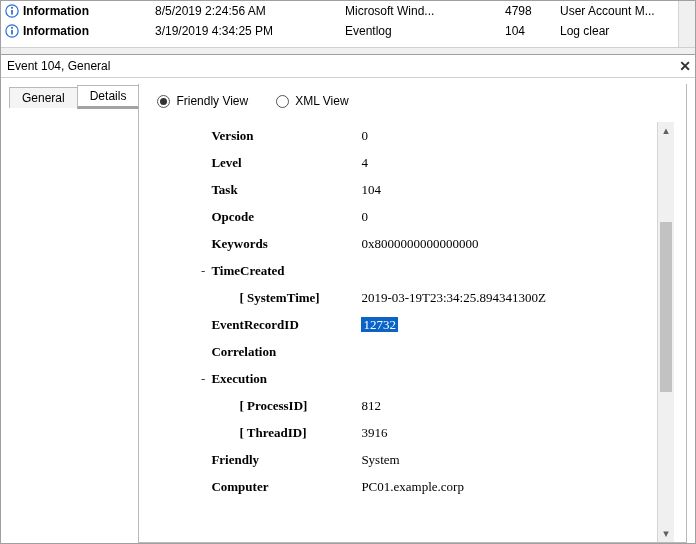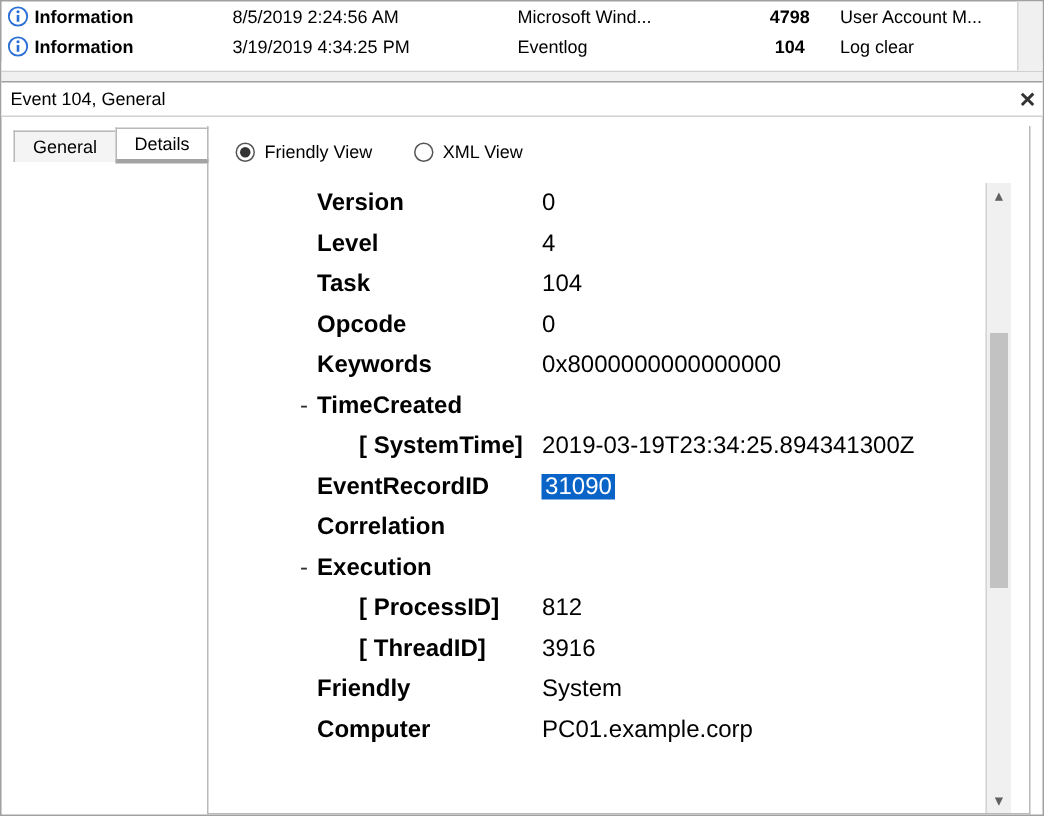--- a/index.html
+++ b/index.html
@@ -26,21 +26,21 @@
   .list-row {
     display: flex;
     align-items: center;
     height: 20px;
     font-size: 12px;
   }
   .cell { overflow: hidden; white-space: nowrap; text-overflow: ellipsis; padding: 0 4px; }
   .c-level { width: 150px; display:flex; align-items:flex-start; gap:4px;font-weight:bold;}
   .c-date  { width: 170px; }
   .c-src   { width: 160px; margin-left: 20px; }
-  .c-id    { width: 55px; text-align: center; padding-right:8px;font-weight:bold;}
+  .c-id    { width: 55px; text-align: left; padding-right:8px;}
   .c-task  { width: 120px; }
   .info-icon {
     width: 14px; height: 14px; flex: 0 0 14px;
   }
   .list-scrollbar {
     position: absolute; right: 0; top: 0; bottom: 0; width: 17px;
     background: #f0f0f0;
     border-left: 1px solid #d4d4d4;
   }
   .list-sep {
@@ -120,21 +120,22 @@
   }
   .radio.sel .r::after { content:""; width:7px; height:7px; background:#333; border-radius:50%; }
 
   
   .prop-container {
     flex:1; position:relative; overflow:hidden;
   }
   .prop-scroll {
     position:absolute; left:0; right:17px; top:0; bottom:0;
     overflow:hidden;
-    font-size: 16px;
+    font-size: 13px;
+    font-family: Liberation Serif, serif;
   }
   .vscroll {
     position:absolute; right:0; top:0; bottom:0; width:17px;
     background:#f0f0f0; border-left:1px solid #d4d4d4;
   }
   .vscroll .arrow {
     position:absolute; left:0; right:0; height:17px;
     display:flex; align-items:center; justify-content:center;
     color:#606060; font-size:11px;
   }
@@ -261,21 +262,21 @@
           </div>
           <div class="proprow">
             <div class="toggle-col"></div>
             <div class="label-col sub"><span class="brack">[ </span><span>SystemTime</span><span class="brack">]</span></div>
             <div class="val-col">2019-03-19T23:34:25.894341300Z</div>
           </div>
 
           <div class="proprow">
             <div class="toggle-col"></div>
             <div class="label-col">EventRecordID</div>
-            <div class="val-col"><span class="highlight">31090</span></div>
+            <div class="val-col"><span class="highlight">12732</span></div>
           </div>
 
           <div class="proprow">
             <div class="toggle-col"></div>
             <div class="label-col">Correlation</div>
             <div class="val-col"></div>
           </div>
 
           <div class="proprow">
             <div class="toggle-col">-</div>

